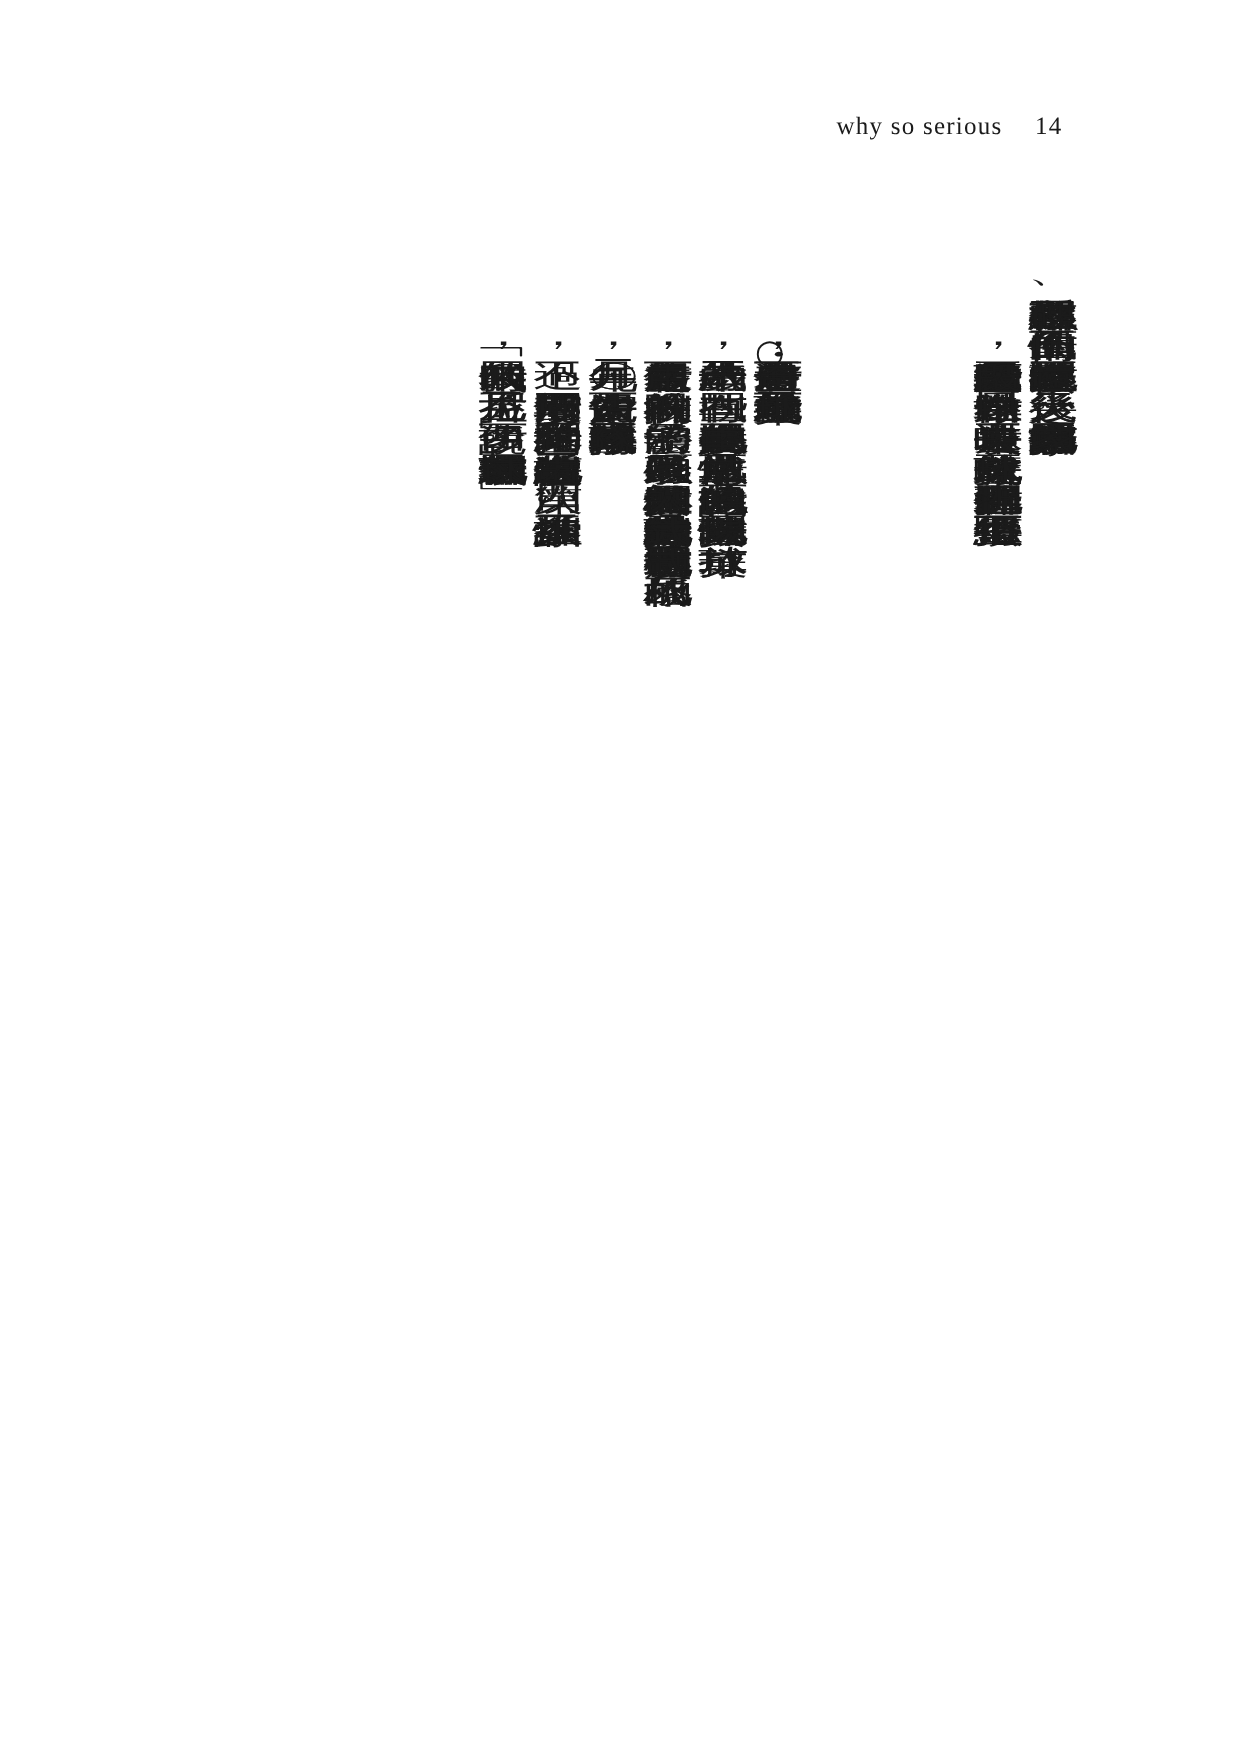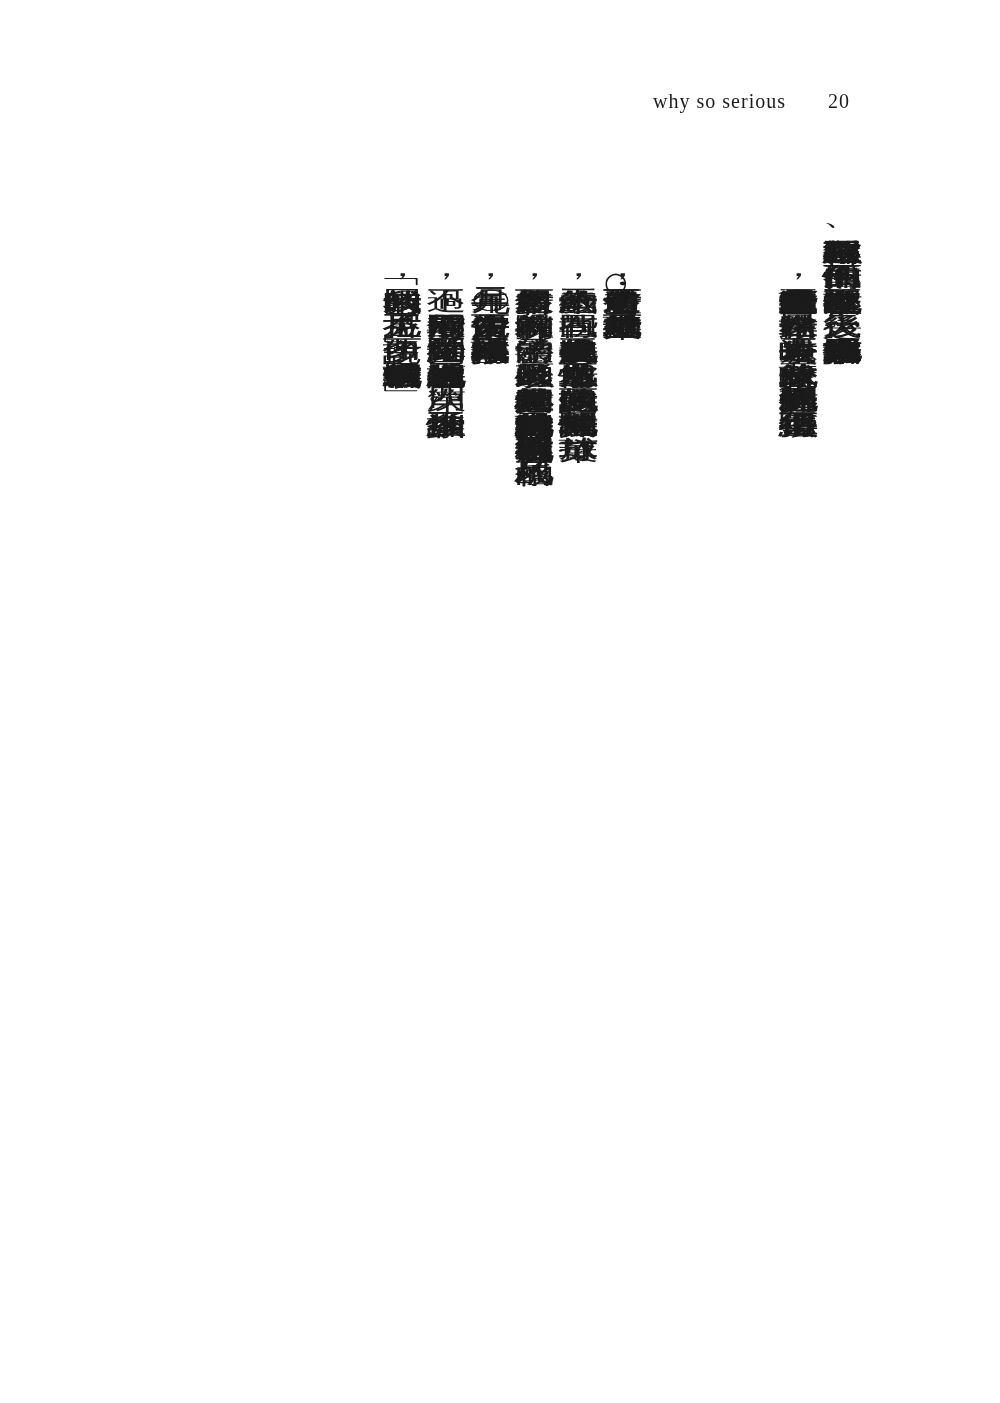--- a/index.html
+++ b/index.html
@@ -13,21 +13,21 @@
     width: 1000px; height: 1403px;
     background: var(--bg, #ffffff);
     color: var(--ink, #1b1b1b);
     overflow: hidden;
   }
   .running-head {
     position: absolute;
     top: 90px; right: 150px;
     display: flex;
     align-items: center;
-    gap: 42px;
+    gap: 26px;
     font-size: 20px;
     letter-spacing: 1px;
     color: var(--ink, #1b1b1b);
     white-space: nowrap;
   }
   .text-block {
     position: absolute;
     top: 221px; right: 136px;
     height: 1682px;
     writing-mode: vertical-rl;
@@ -52,21 +52,21 @@
     color: var(--ink, #1b1b1b);
   }
 </style>
 </head>
 <body>
 
 <div class="page">
 
   <header class="running-head">
     <span>why so serious</span>
-    <span>20</span>
+    <span>14</span>
   </header>
 
   <span class="divider-circle">○</span>
 
   <main class="text-block" id="text-block">
       <p>喜歡教練那種嚴格強硬、不留情面的作風，也不喜歡距離家裡那麼遠，幾天之後，他哭著打電話叫爸媽來接他回家。</p>
       <p class="indent">這是約基奇籃球生涯重要的成長階段，像是站在十字路口，要嘛咬牙走過去，要嘛就此放棄籃球，他覺得遇到的困難和挫折，不值得繼續堅持下去。</p>
       <div class="divider-spacer"></div>
       <p class="indent">若不是伊西多・盧迪奇，約基奇可能早就放棄籃球了。</p>
       <p class="indent">十三歲的約基奇，有些固執，不是很在意比賽以外的其他事，而且情感上非常敏感，伊西多認識他的時候，他其實快要離開球場，放棄打球。</p>

